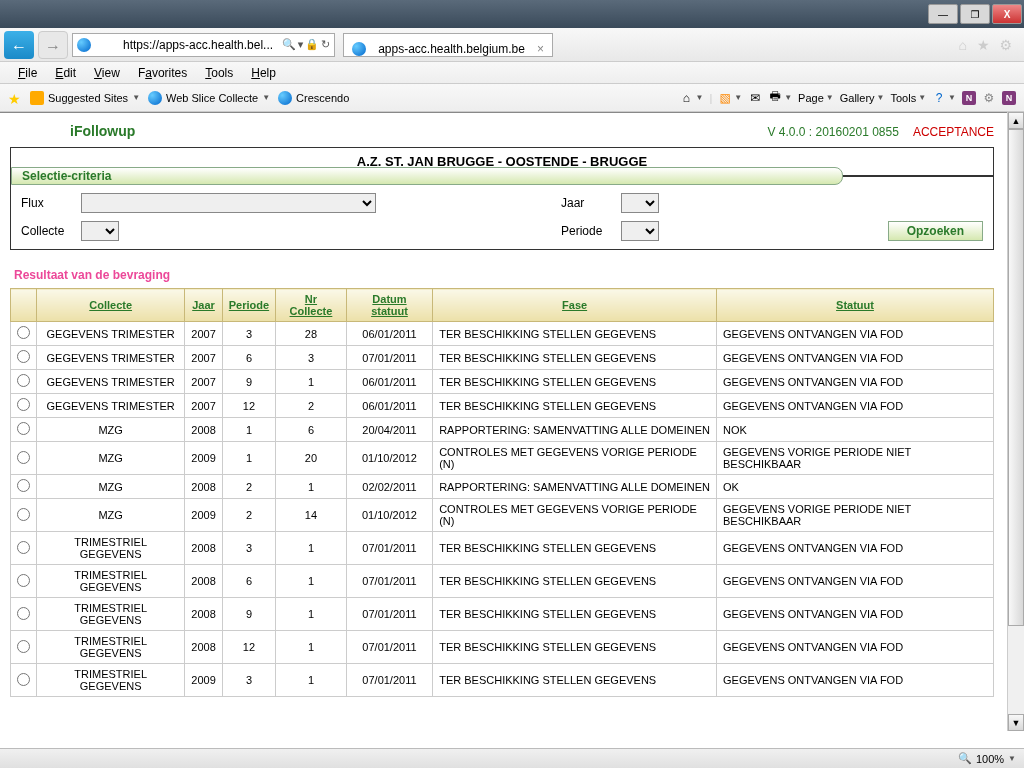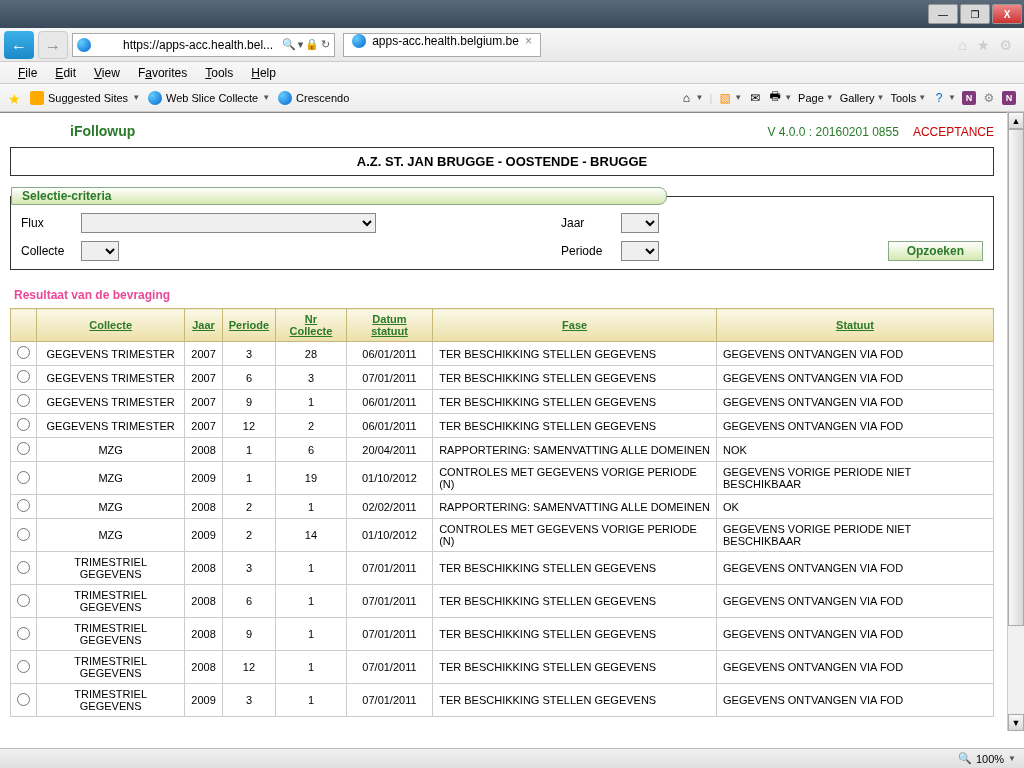--- a/index.html
+++ b/index.html
@@ -13,21 +13,21 @@
   
   
   .navbar { height: 34px; background: linear-gradient(#f8f8f8, #e8e8e8); border-bottom: 1px solid #ccc; display: flex; align-items: center; padding: 0 4px; gap: 4px; }
   .navbtn { width: 30px; height: 28px; border-radius: 4px; display: flex; align-items: center; justify-content: center; cursor: pointer; }
   .navbtn.back { background: linear-gradient(#3cb0e8, #1a8ac8); color: #fff; font-size: 16px; }
   .navbtn.fwd { background: #e8e8e8; color: #888; font-size: 16px; border: 1px solid #ccc; }
   .addrbar { flex: 0 0 260px; height: 24px; background: #fff; border: 1px solid #aaa; display: flex; align-items: center; padding: 0 4px; gap: 4px; }
   .ieicon { width: 14px; height: 14px; background: radial-gradient(circle at 30% 30%, #6cf, #06c); border-radius: 50%; }
   .addrbar input { border: none; outline: none; flex: 1; font-size: 12px; margin-left: 28px; }
   .addricons { display: flex; gap: 2px; align-items: center; font-size: 11px; color: #555; }
-  .tab { height: 24px; background: #fff; border: 1px solid #aaa; padding: 0 8px; display: flex; align-items: flex-start; gap: 6px; margin-left: 4px; }
+  .tab { height: 24px; background: #fff; border: 1px solid #aaa; padding: 0 8px; display: flex; align-items: flex-end; gap: 12px; margin-left: 4px; }
   .tab-close { color: #888; cursor: pointer; }
   .navright { margin-left: auto; display: flex; gap: 10px; padding-right: 8px; color: #ccc; }
   .navright span { cursor: pointer; font-size: 14px; }
   
   
   .menubar { height: 22px; background: linear-gradient(#f8f8f8, #eee); border-bottom: 1px solid #ccc; display: flex; align-items: center; padding: 0 10px; gap: 2px; }
   .menuitem { padding: 2px 8px; cursor: pointer; }
   .menuitem u { text-decoration: underline; }
   
   
@@ -45,24 +45,24 @@
   
   
   .content-wrap { position: absolute; top: 112px; bottom: 20px; left: 0; right: 0; overflow: auto; border-top: 1px solid #888; }
   .content { padding: 6px 10px 20px 10px; width: 1004px; }
   
   .appheader { display: flex; align-items: baseline; padding: 4px 0 8px 60px; }
   .appname { color: #2a7a2a; font-weight: bold; font-size: 14px; }
   .version { margin-left: auto; color: #2a7a2a; font-size: 12px; }
   .acceptance { color: #c00; font-size: 12px; margin-left: 14px; }
   
-  .orgbox { border: 1px solid #333; text-align: center; padding: 6px; font-weight: bold; font-size: 13px; margin-bottom: 20px; }
+  .orgbox { border: 1px solid #333; text-align: center; padding: 6px; font-weight: bold; font-size: 13px; }
   
   .criteria { position: relative; border: 1px solid #333; margin-bottom: 18px; }
-  .criteria-title { position: absolute; top: -10px; left: 0; background: linear-gradient(#fff, #d5e8b0); border: 1px solid #8a8; border-radius: 0 8px 8px 0; padding: 1px 10px; color: #2a7a2a; font-weight: bold; font-size: 12px; width: 656px; }
+  .criteria-title { position: absolute; top: -10px; left: 0; background: linear-gradient(#fff, #d5e8b0); border: 1px solid #8a8; border-radius: 0 8px 8px 0; padding: 1px 10px; color: #2a7a2a; font-weight: bold; font-size: 12px; width: 832px; }
   .criteria-body { padding: 16px 10px 8px 10px; display: grid; grid-template-columns: 60px 300px 180px 60px 60px 1fr; row-gap: 8px; align-items: center; }
   .criteria-body label { font-size: 12px; }
   .criteria-body select { border: 1px solid #888; height: 20px; font-size: 12px; }
   .criteria-body select.wide { width: 295px; }
   .criteria-body select.narrow { width: 38px; }
   .searchbtn { text-align: right; padding: 0; }
   .searchbtn button { background: linear-gradient(#fff, #d5e8b0); border: 1px solid #8a8; padding: 2px 18px; font-weight: bold; color: #2a7a2a; cursor: pointer; font-size: 12px; }
   
   .result-title { color: #ec4899; font-weight: bold; font-size: 12px; margin: 0 0 6px 4px; }
   
@@ -293,21 +293,21 @@
             <td class="c">6</td>
             <td class="c">20/04/2011</td>
             <td>RAPPORTERING: SAMENVATTING ALLE DOMEINEN</td>
             <td>NOK</td>
           </tr>
           <tr>
             <td class="rad"><input type="radio" name="rsel" style=""></td>
             <td class="c">MZG</td>
             <td class="c">2009</td>
             <td class="c">1</td>
-            <td class="c">19</td>
+            <td class="c">20</td>
             <td class="c">01/10/2012</td>
             <td>CONTROLES MET GEGEVENS VORIGE PERIODE (N)</td>
             <td>GEGEVENS VORIGE PERIODE NIET BESCHIKBAAR</td>
           </tr>
           <tr>
             <td class="rad"><input type="radio" name="rsel" style=""></td>
             <td class="c">MZG</td>
             <td class="c">2008</td>
             <td class="c">2</td>
             <td class="c">1</td>

